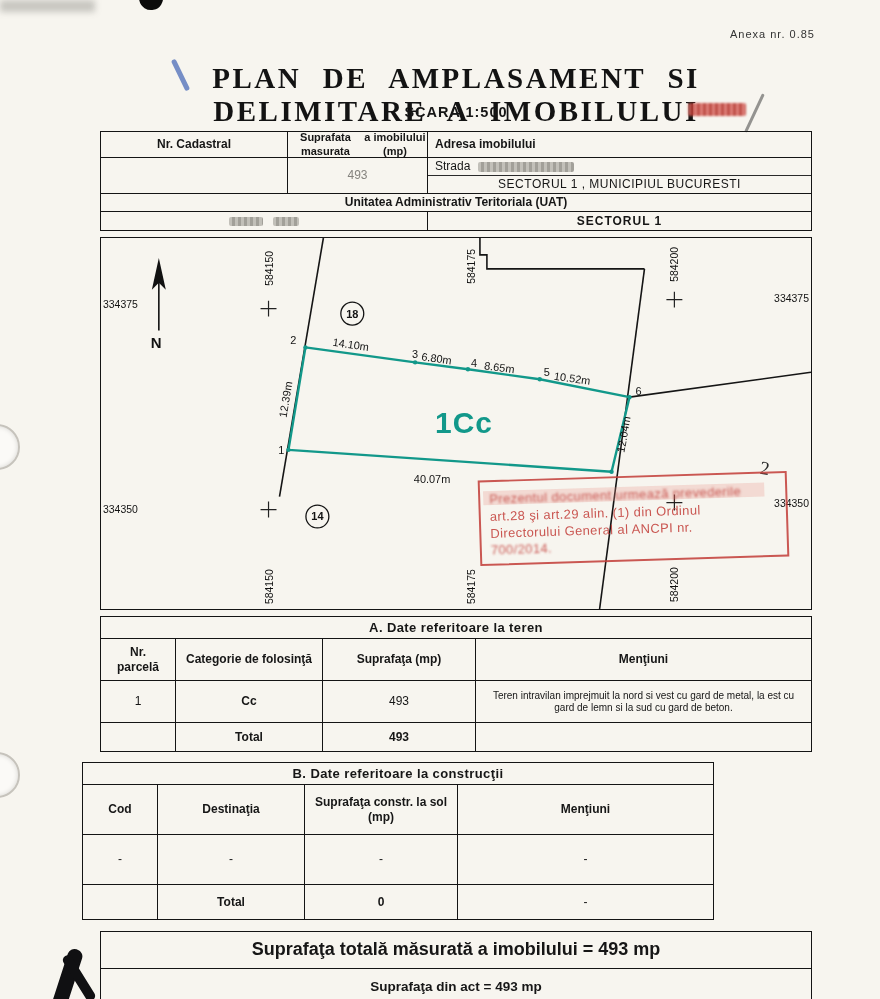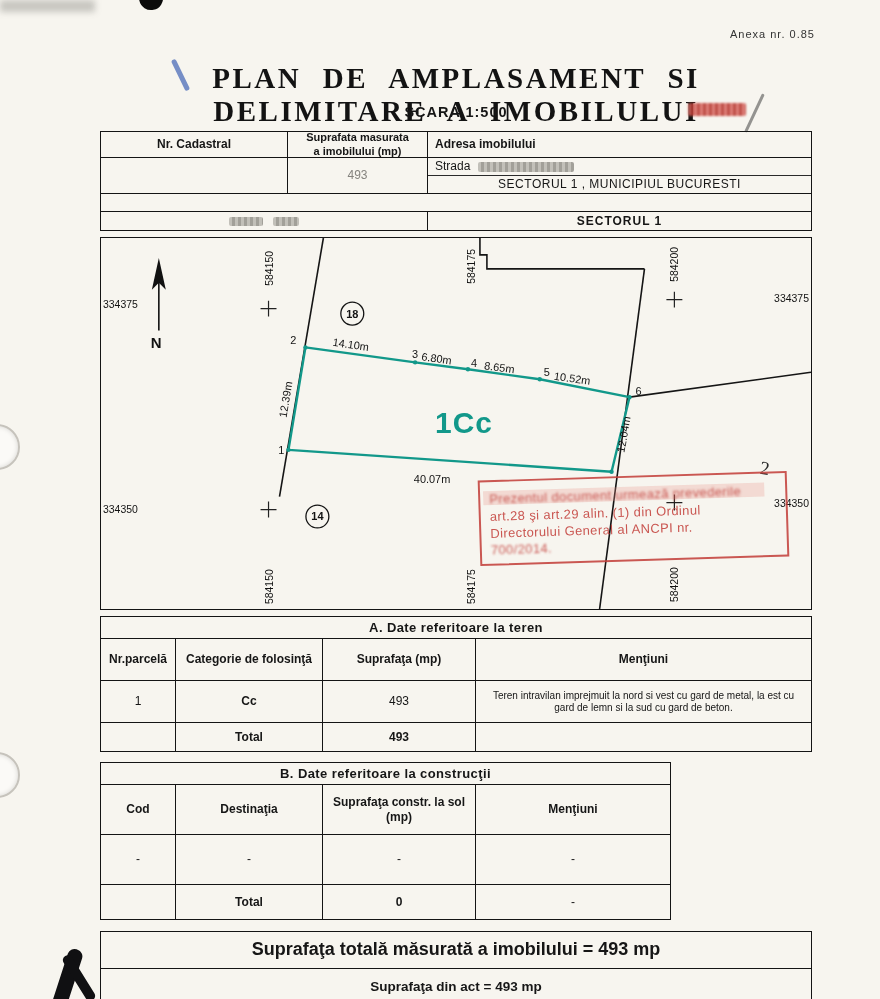--- a/index.html
+++ b/index.html
@@ -68,38 +68,39 @@
 
   <div class="abs title">PLAN DE AMPLASAMENT SI DELIMITARE A IMOBILULUI</div>
   <div class="abs blue-ink"></div>
   <div class="abs scale">SCARA 1:500</div>
   <div class="abs blot-red" style="left:688px;top:103px;width:58px;height:13px"></div>
   <div class="abs pen-stroke"></div>
 
   <div class="btable" style="left:100px;top:131px;width:712px">
     <div class="trow" style="height:26px">
       <div class="tc h12 semib" style="width:187px">Nr. Cadastral</div>
-      <div class="tc h11 semib" style="width:140px;flex-direction:column">
+      <div class="tc h11 semib" style="width:140px;flex-direction:row">
         <span>Suprafata masurata</span>
         <span>a imobilului (mp)</span>
       </div>
       <div class="tc last left h12 semib" style="padding-left:7px">Adresa imobilului</div>
     </div>
     <div class="trow" style="height:36px">
       <div class="tc" style="width:187px"></div>
       <div class="tc h12 gray" style="width:140px">493</div>
       <div class="tc last" style="flex-direction:column;padding:0;align-items:stretch">
         <div style="height:18px;border-bottom:1px solid #2a2a2a;display:flex;align-items:center;padding-left:7px">
           <span class="h12">Strada</span>
           <span class="blot" style="display:inline-block;width:96px;height:10px;margin-left:8px"></span>
         </div>
         <div class="h12 ls05" style="flex:1;display:flex;align-items:center;justify-content:center">SECTORUL 1 , MUNICIPIUL BUCURESTI</div>
       </div>
     </div>
     <div class="trow" style="height:18px">
+      <div class="tc last h12 semib">Unitatea Administrativ Teritoriala (UAT)</div>
     </div>
     <div class="trow" style="height:18px">
       <div class="tc" style="width:327px">
         <span class="blot" style="display:inline-block;width:34px;height:9px;margin-right:10px"></span>
         <span class="blot" style="display:inline-block;width:26px;height:9px"></span>
       </div>
       <div class="tc last h12 ls1 semib">SECTORUL 1</div>
     </div>
   </div>
 
@@ -188,21 +189,21 @@
         <text x="390" y="314" font-size="13" fill="#c4423d" letter-spacing="0.4" filter="url(#fblur)">700/2014.</text>
       </g>
     </svg>
   </div>
 
   <div class="btable" style="left:100px;top:616px;width:712px">
     <div class="trow" style="height:22px">
       <div class="tc last sec-title">A. Date referitoare la teren</div>
     </div>
     <div class="trow" style="height:42px">
-      <div class="tc h12 bold" style="width:75px;flex-direction:row">
+      <div class="tc h12 bold" style="width:75px;flex-direction:column">
         <span>Nr.</span>
         <span>parcelă</span>
       </div>
       <div class="tc h12 bold" style="width:147px">Categorie de folosinţă</div>
       <div class="tc h12 bold" style="width:153px">Suprafaţa (mp)</div>
       <div class="tc last h12 bold">Menţiuni</div>
     </div>
     <div class="trow" style="height:42px">
       <div class="tc h12" style="width:75px">1</div>
       <div class="tc h12 bold" style="width:147px">Cc</div>
@@ -210,21 +211,21 @@
       <div class="tc last h10" style="padding:2px 12px">Teren intravilan imprejmuit la nord si vest cu gard de metal, la est cu gard de lemn si la sud cu gard de beton.</div>
     </div>
     <div class="trow" style="height:28px">
       <div class="tc" style="width:75px"></div>
       <div class="tc h12 bold" style="width:147px">Total</div>
       <div class="tc h12 bold" style="width:153px">493</div>
       <div class="tc last"></div>
     </div>
   </div>
 
-  <div class="btable" style="left:100px;top:762px;width:571px">
+  <div class="btable" style="left:82px;top:762px;width:632px">
     <div class="trow" style="height:22px">
       <div class="tc last sec-title">B. Date referitoare la construcţii</div>
     </div>
     <div class="trow" style="height:50px">
       <div class="tc h12 bold" style="width:75px">Cod</div>
       <div class="tc h12 bold" style="width:147px">Destinaţia</div>
       <div class="tc h12 bold" style="width:153px;flex-direction:column">
         <span>Suprafaţa constr. la sol</span>
         <span>(mp)</span>
       </div>

